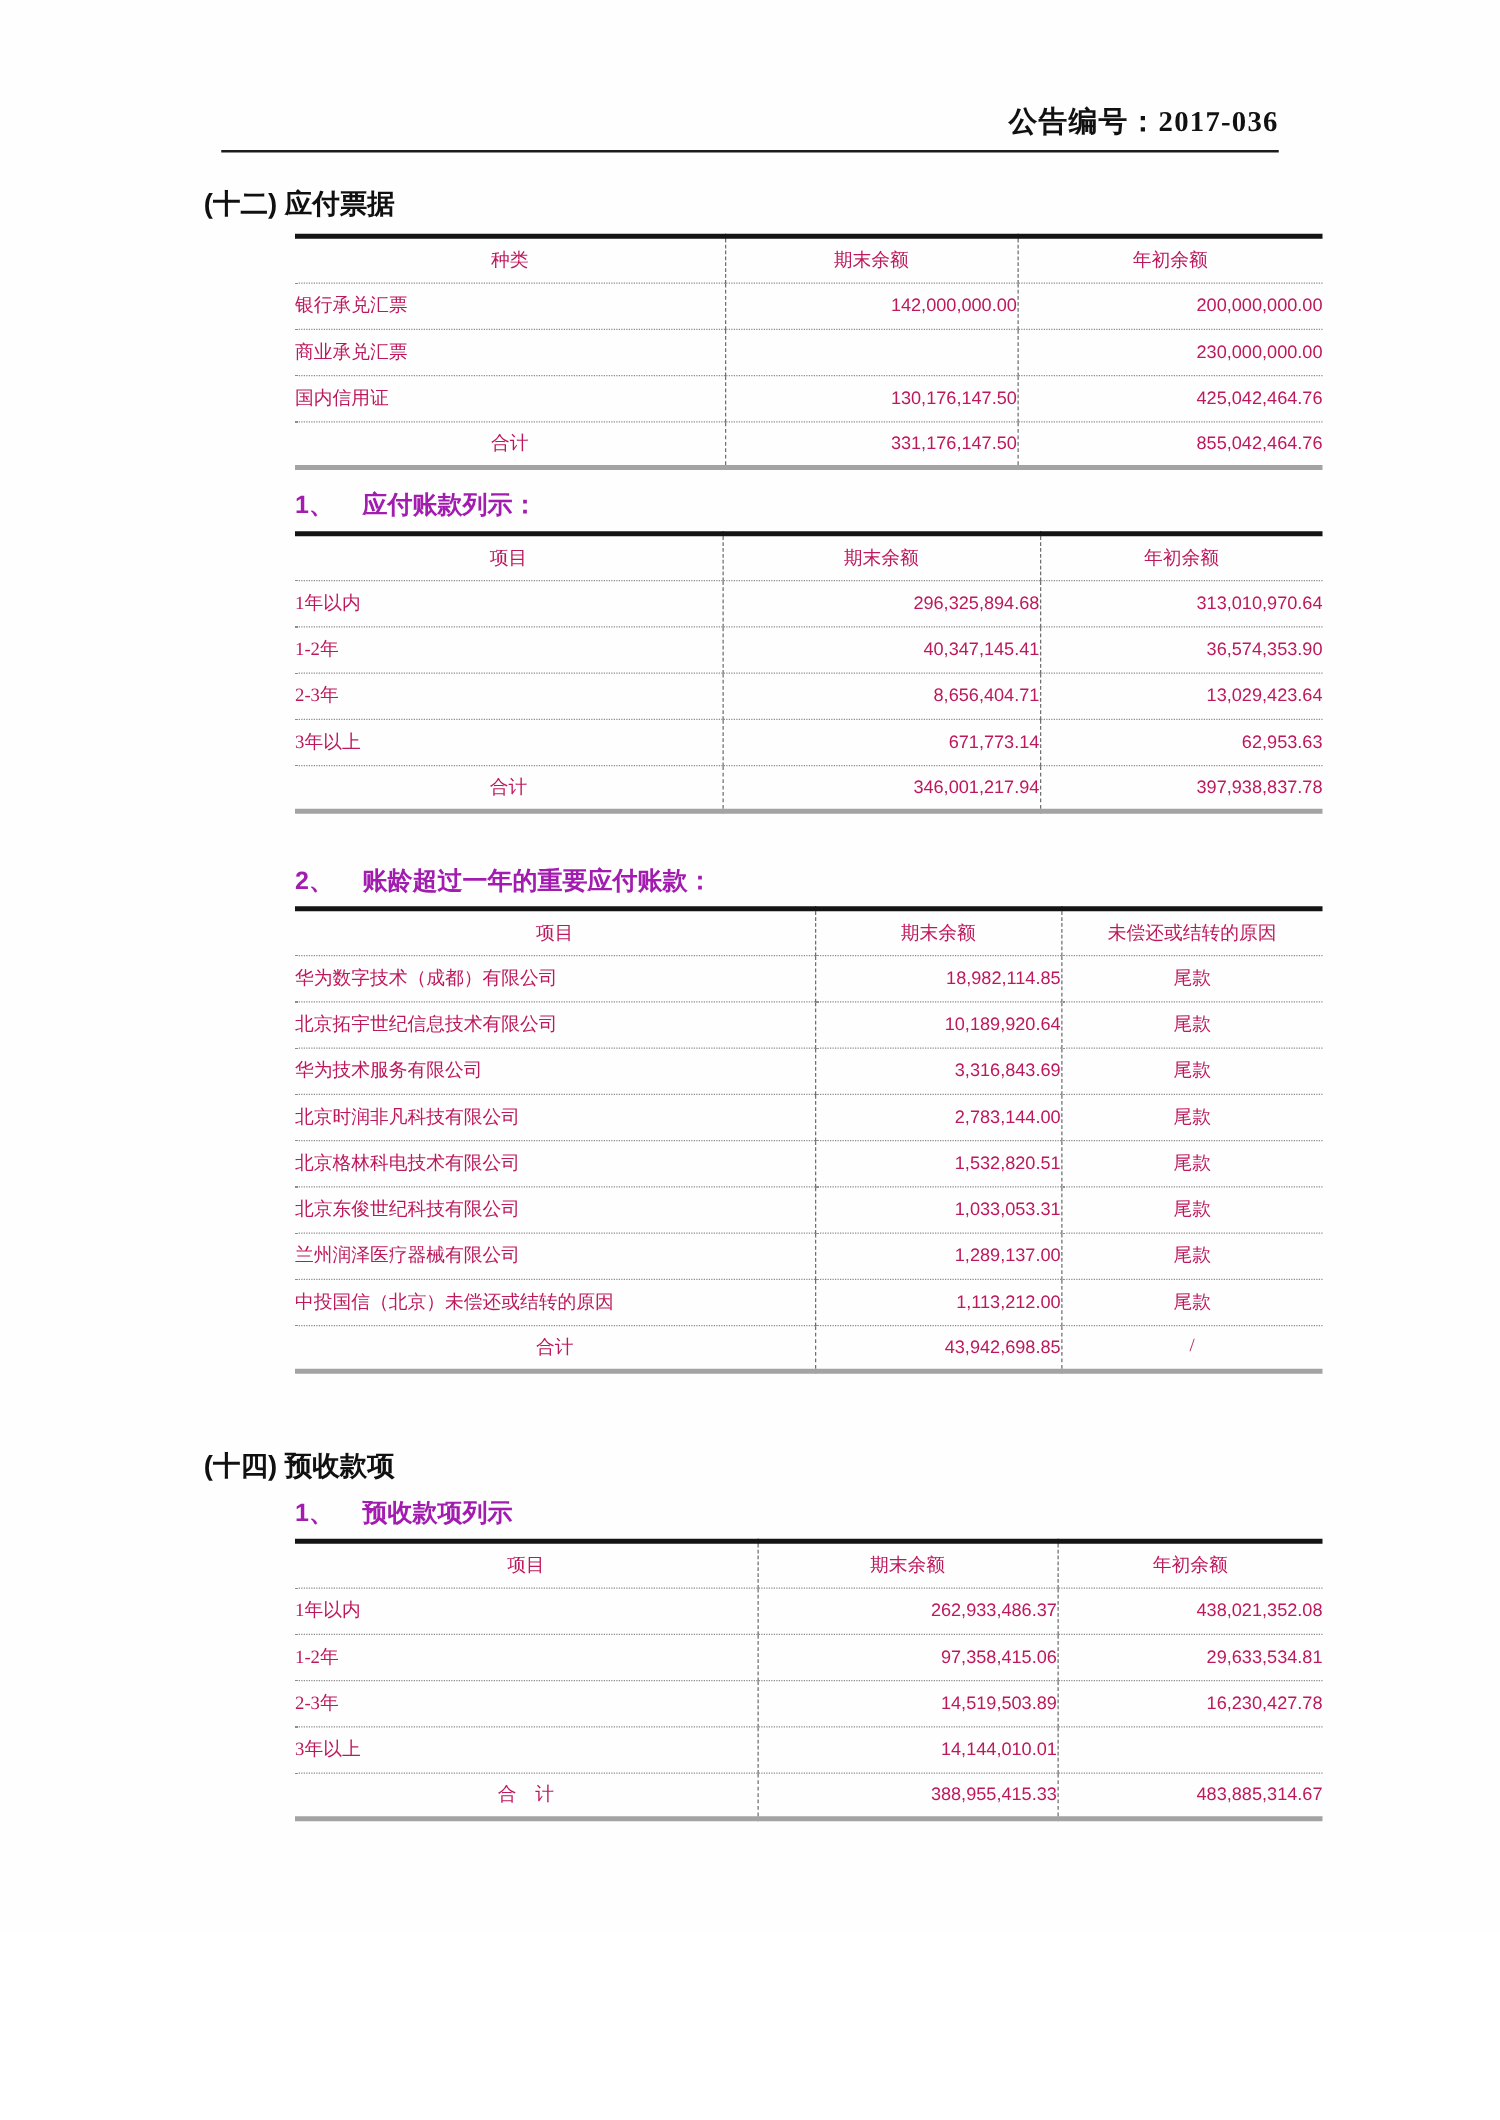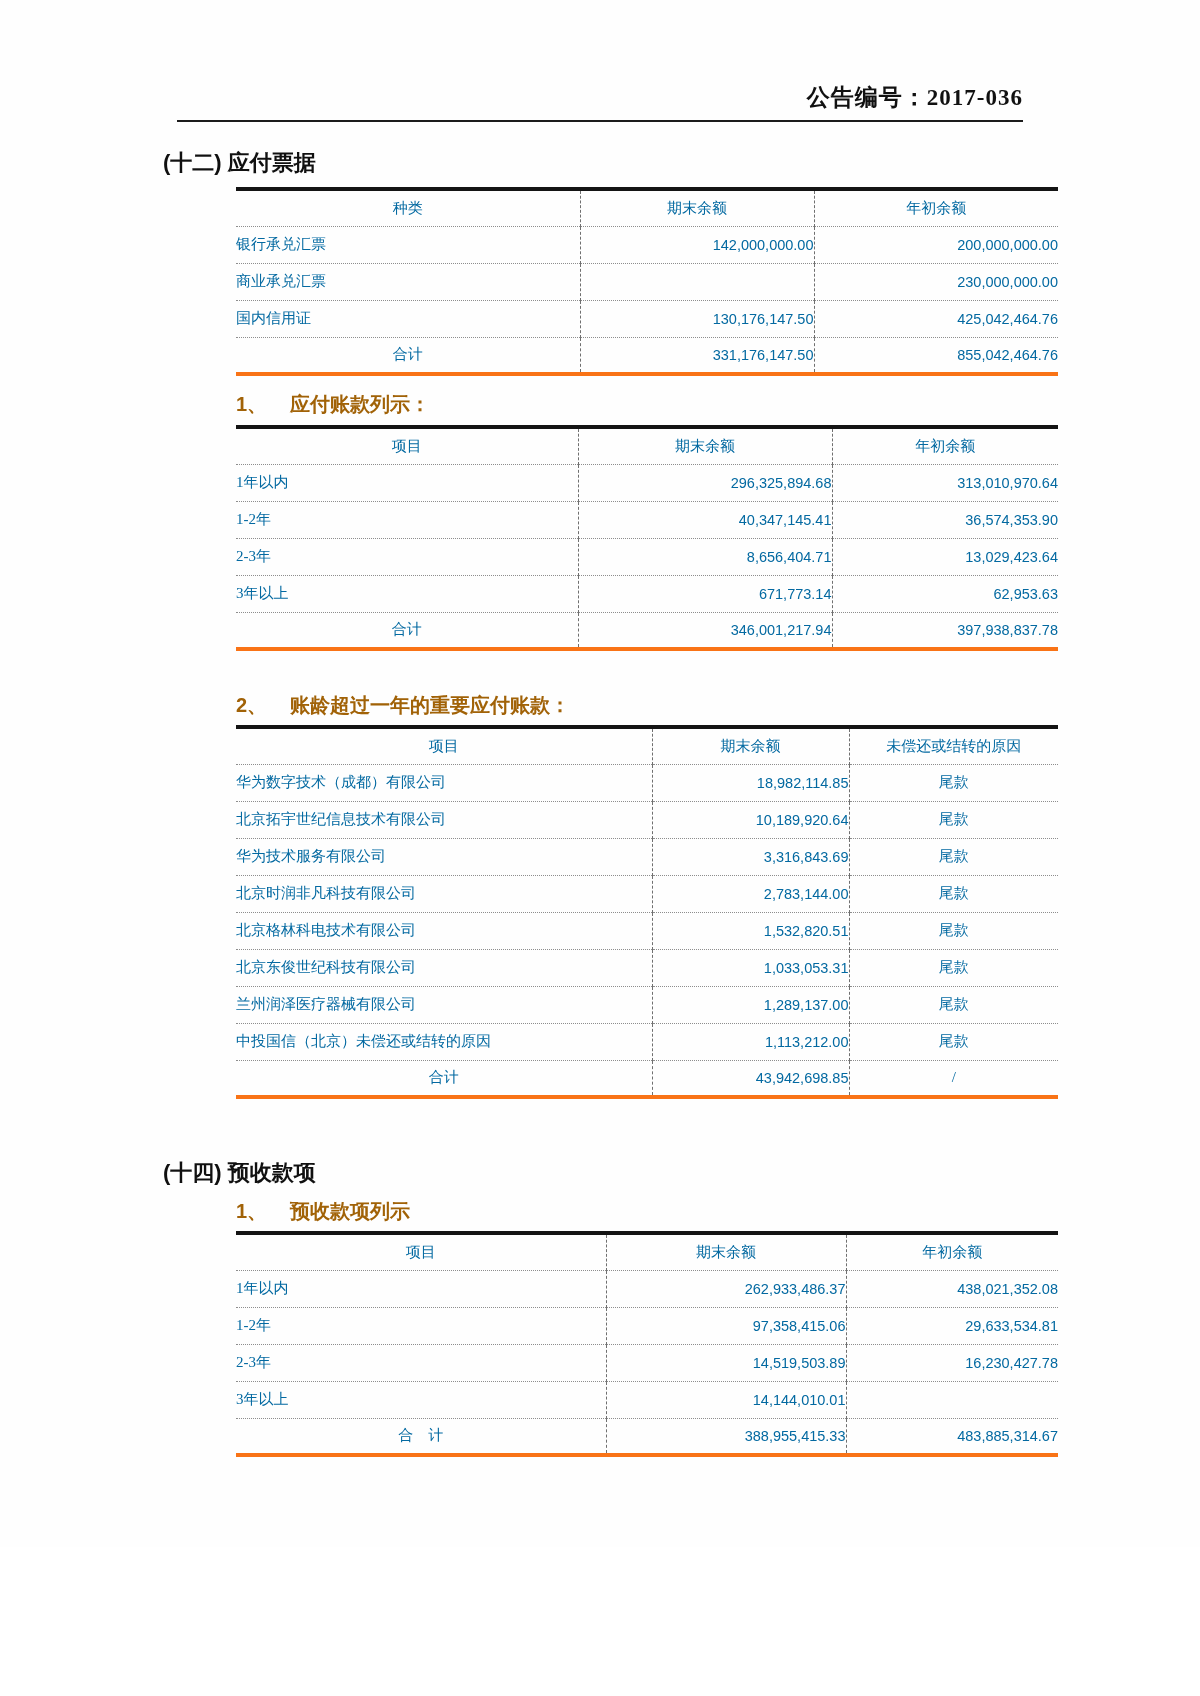--- a/index.html
+++ b/index.html
@@ -35,37 +35,37 @@
     line-height:28px;
   }
   .sec-title.s12{margin-top:27px;}
   .sec-title.s13{margin-top:56px;}
   .sec-title.s14{margin-top:60px;}
   .sub-title{
     margin-left:236px;
     font-family:"Liberation Sans", sans-serif;
     font-weight:bold;
     font-size:20px;
-    color:#a16207;
+    color:#a21caf;
     line-height:25px;
   }
   .sub-title .sub-num{display:inline-block;min-width:54px;}
   .sub-title.t2{margin-top:16px;}
   .sub-title.t3{margin-top:42px;}
   .sub-title.t4{margin-top:12px;}
   
   table.fin-table{
     width:822px;
     margin-left:236px;
     border-collapse:collapse;
     table-layout:fixed;
     border-top:4px solid #141414;
-    border-bottom:4px solid #f97316;
+    border-bottom:4px solid #a3a3a3;
     font-size:15px;
-    color:#0369a1;
+    color:#be185d;
   }
   table.fin-table.mt1{margin-top:10px;}
   table.fin-table.mt2{margin-top:8px;}
   table.fin-table.mt3{margin-top:7px;}
   table.fin-table.mt4{margin-top:7px;}
   .fin-table tr{height:37px;}
   .fin-table tr:not(:last-child) th,
   .fin-table tr:not(:last-child) td{
     border-bottom:1px dotted #8d8d8d;
   }

